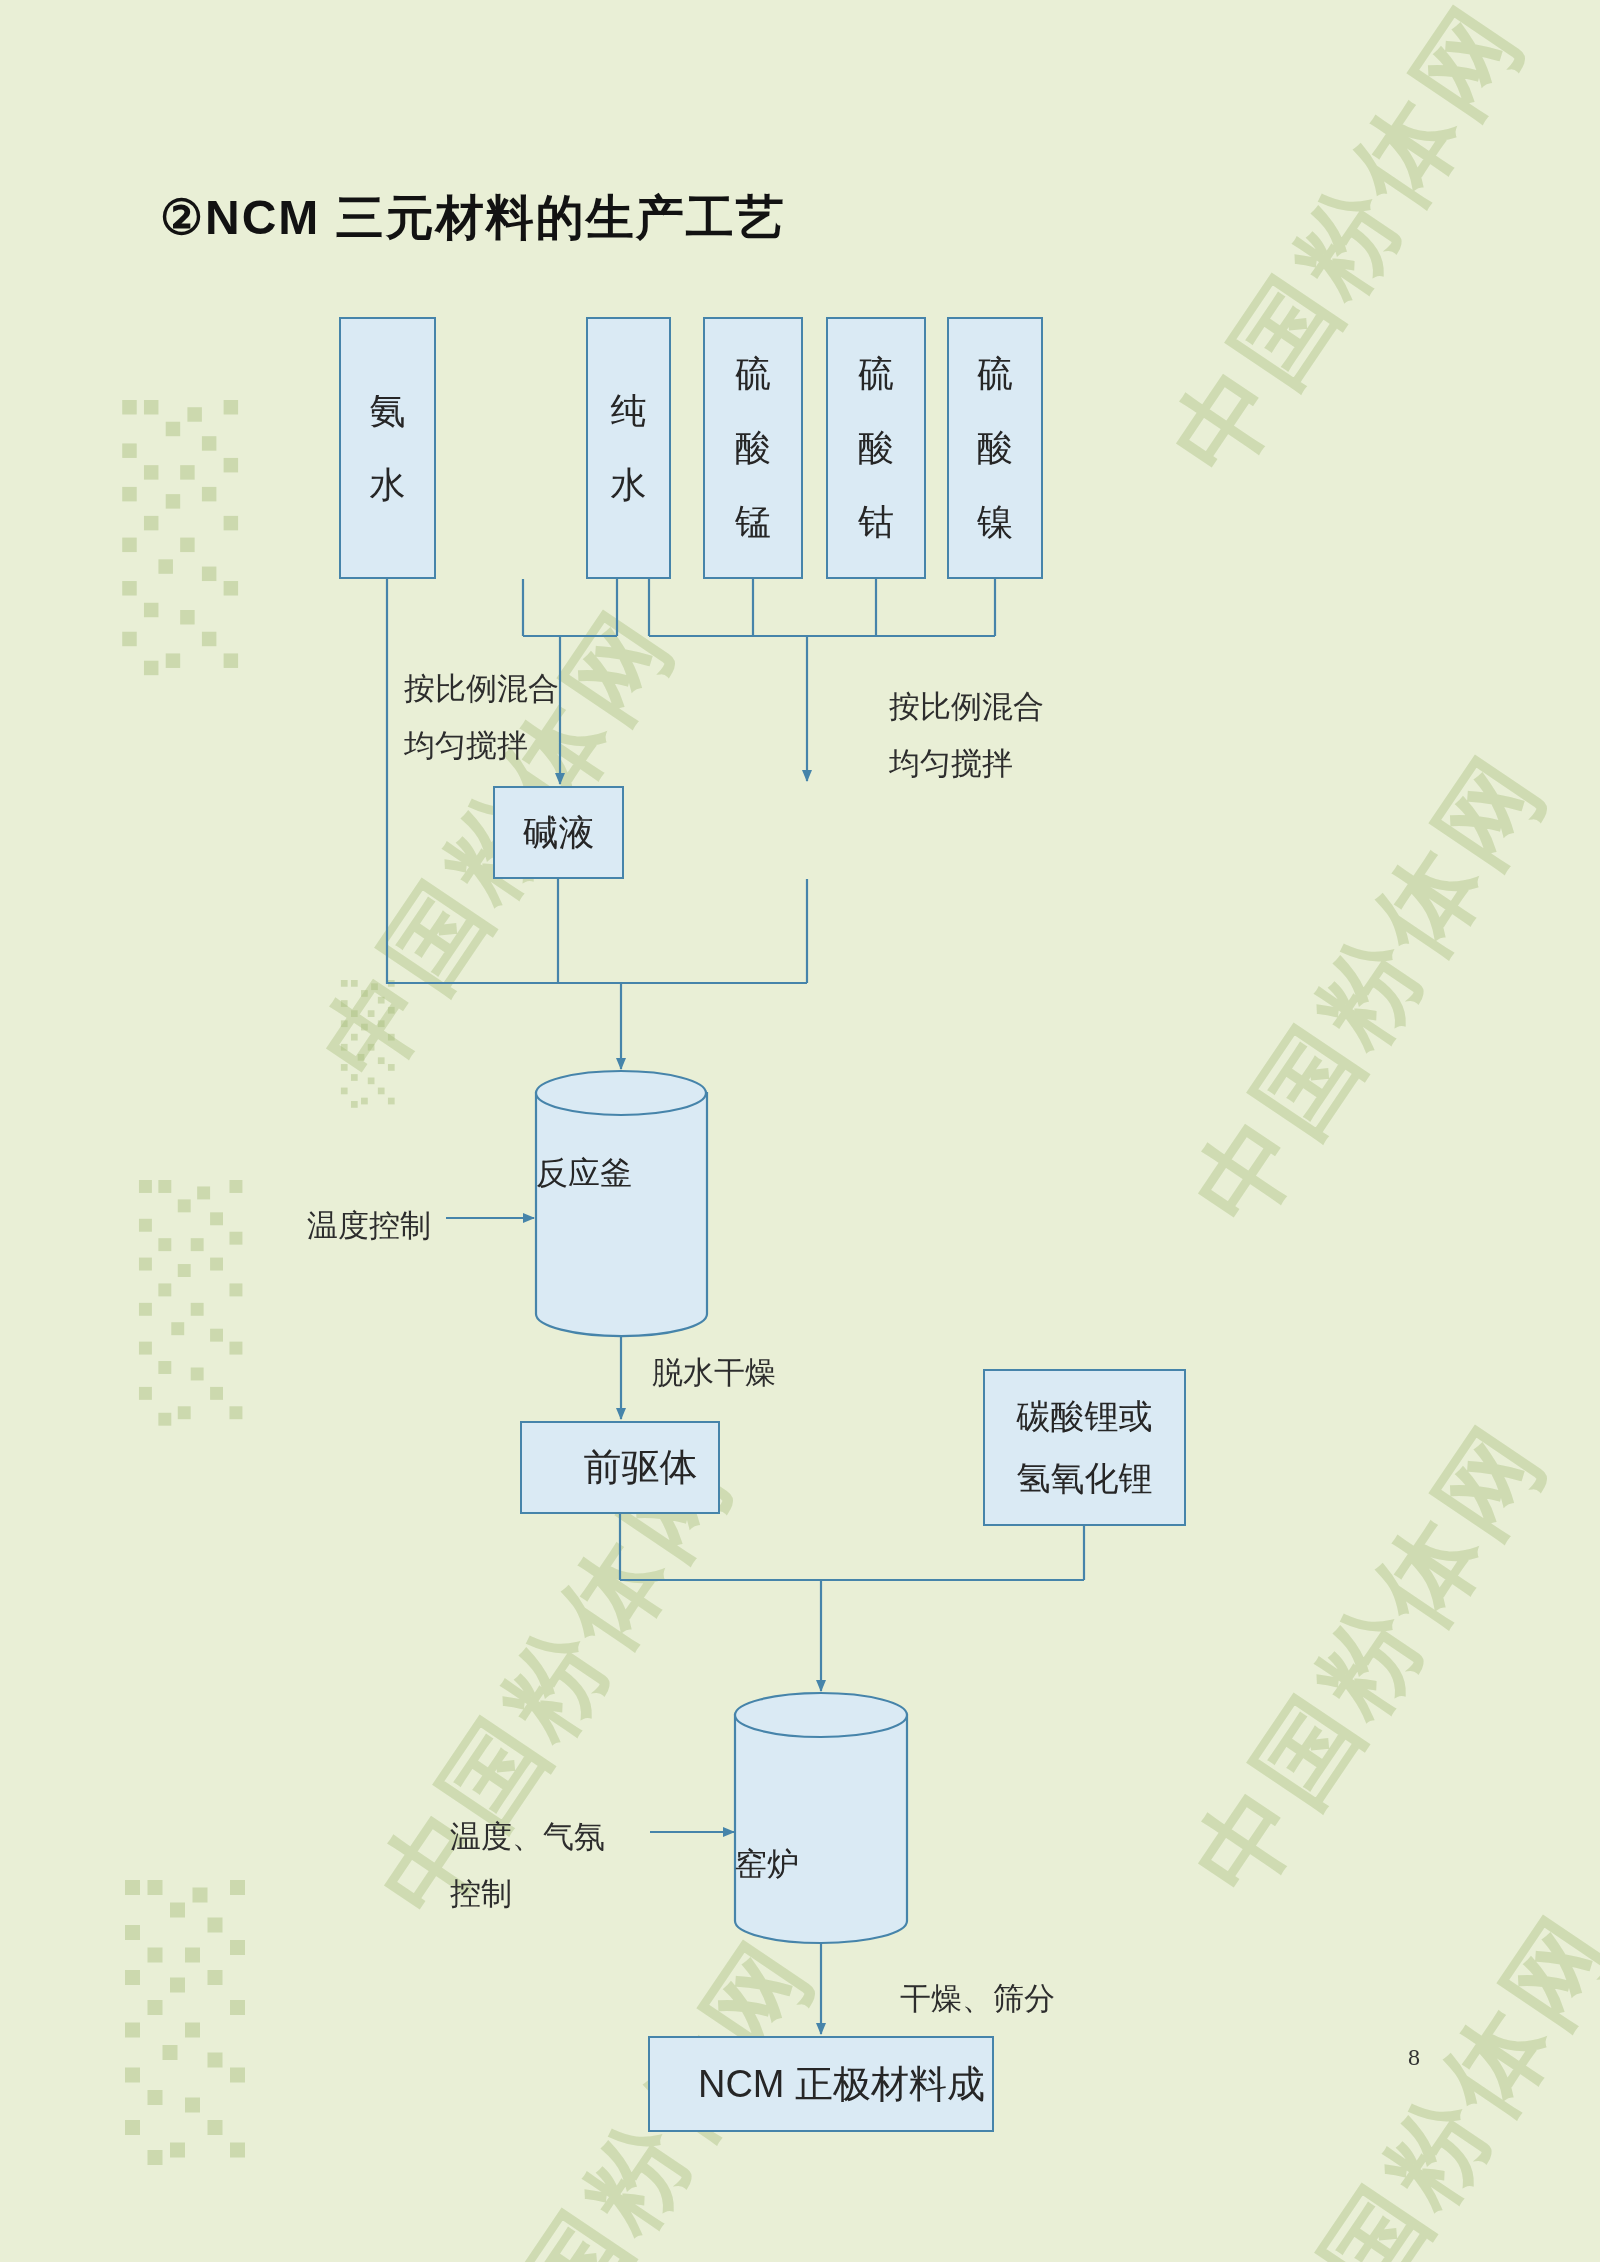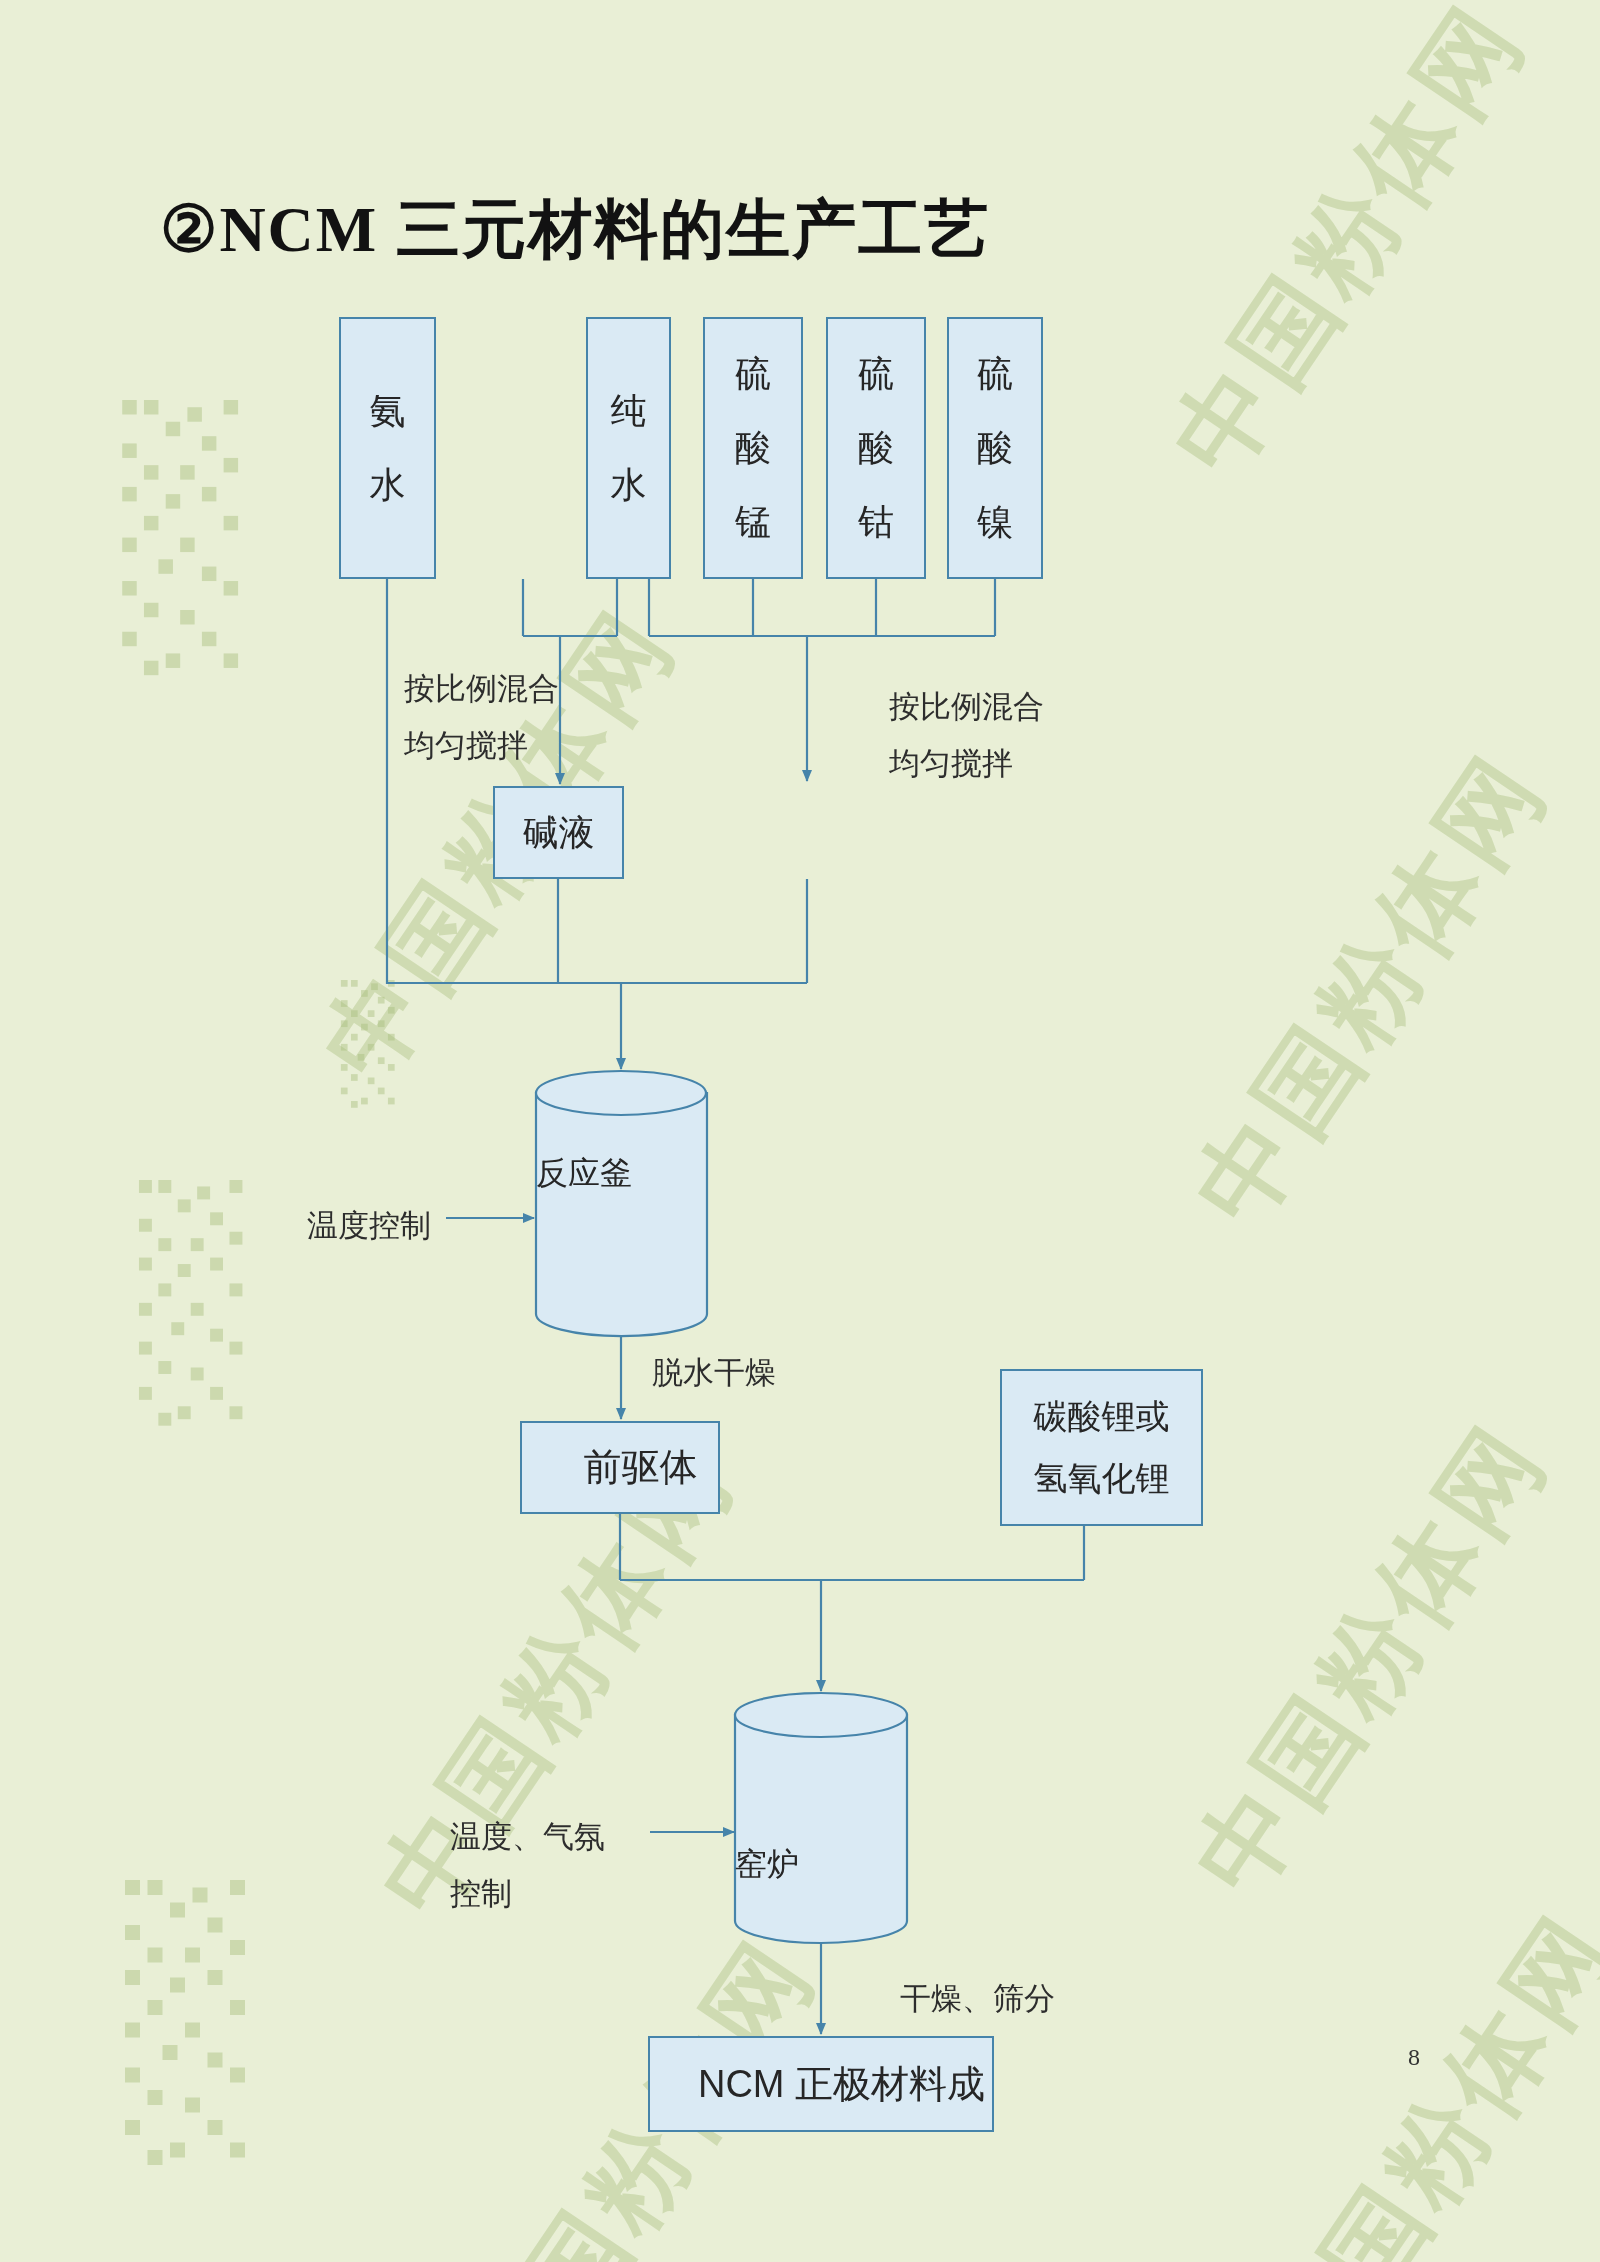--- a/index.html
+++ b/index.html
@@ -13,41 +13,41 @@
     position:absolute; z-index:0;
     font-size:100px; font-weight:bold; white-space:nowrap;
     color:#a9bf7e; opacity:0.40; letter-spacing:8px;
     transform:translate(-50%,-50%) rotate(-56deg);
     pointer-events:none;
   }
   .qr { position:absolute; z-index:0; opacity:0.45; pointer-events:none; }
 
   .title {
     position:absolute; left:160px; top:186px; z-index:3;
-    font-family:Liberation Serif, serif;
-    font-size:64px; font-weight:bold; color:#121212; letter-spacing:2px;
+    font-family:Liberation Sans, sans-serif;
+    font-size:48px; font-weight:bold; color:#121212; letter-spacing:2px;
     white-space:pre-line;
   }
   .pageno {
     position:absolute; left:1408px; top:2044px; z-index:3;
     font-family:"Liberation Serif", serif; font-size:24px; color:#333;
   }
 
   svg.flow { position:absolute; left:0; top:0; z-index:2; }
 
   .box {
     position:absolute; z-index:3; box-sizing:border-box;
     background:#daeaf4; border:2px solid #4684aa;
     display:flex; align-items:center; justify-content:center;
     text-align:center; white-space:pre-line;
     font-size:36px; line-height:1.6; color:#262626;
   }
   .box.src   { font-size:36px; line-height:2.05; }
   .box.big   { font-size:38px;padding-left:41px; }
-  .box.two   { font-size:34px; line-height:1.8;margin-left:17px; }
+  .box.two   { font-size:34px; line-height:1.8; }
 
   .note {
     position:absolute; z-index:3; font-size:31px; line-height:1.85;
     white-space:pre-line; color:#2d2d2d;
   }
   .cyl-label {
     position:absolute; z-index:3; font-size:32px; text-align:left;
     color:#262626; white-space:pre-line;
   }
 </style>

